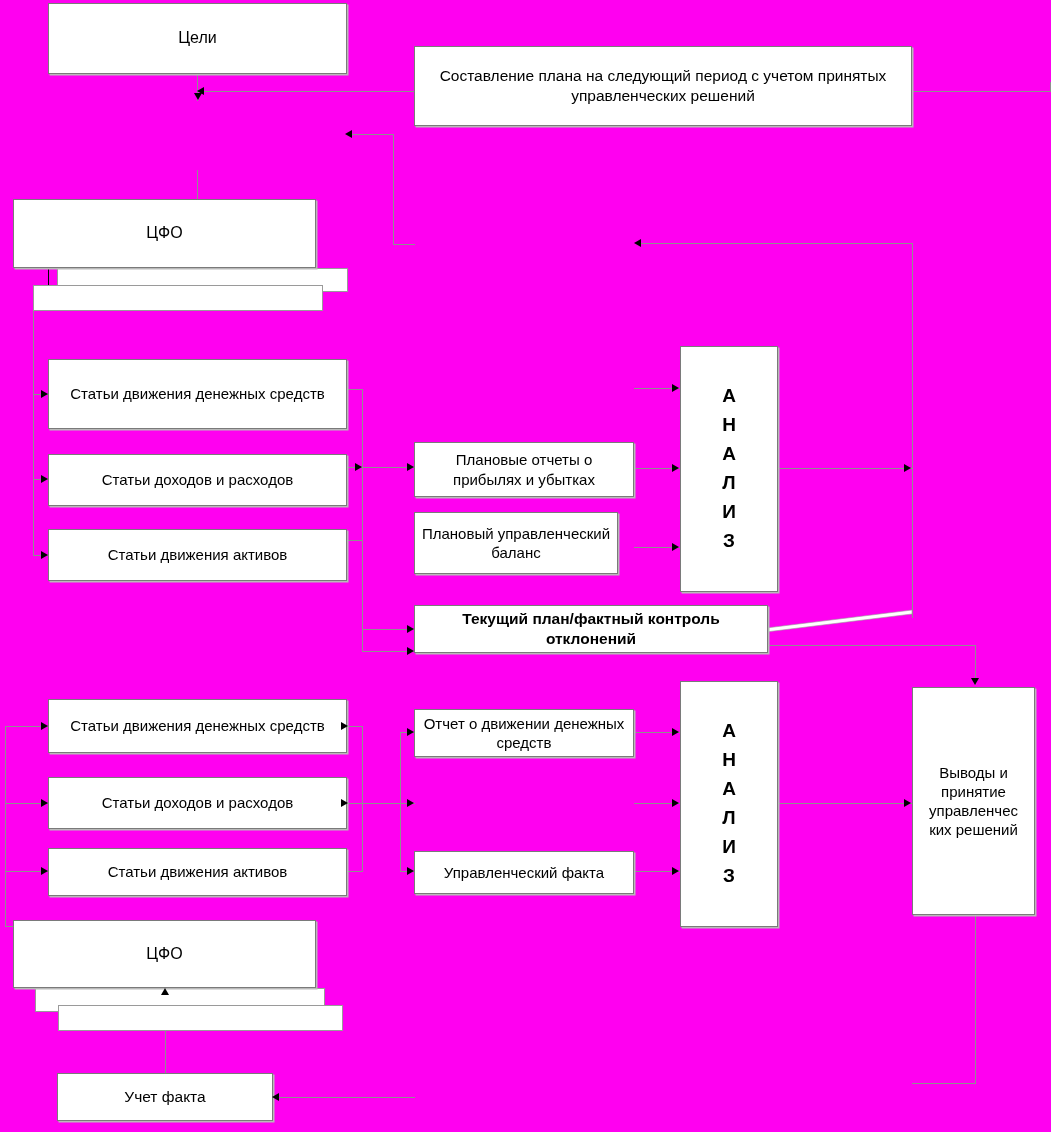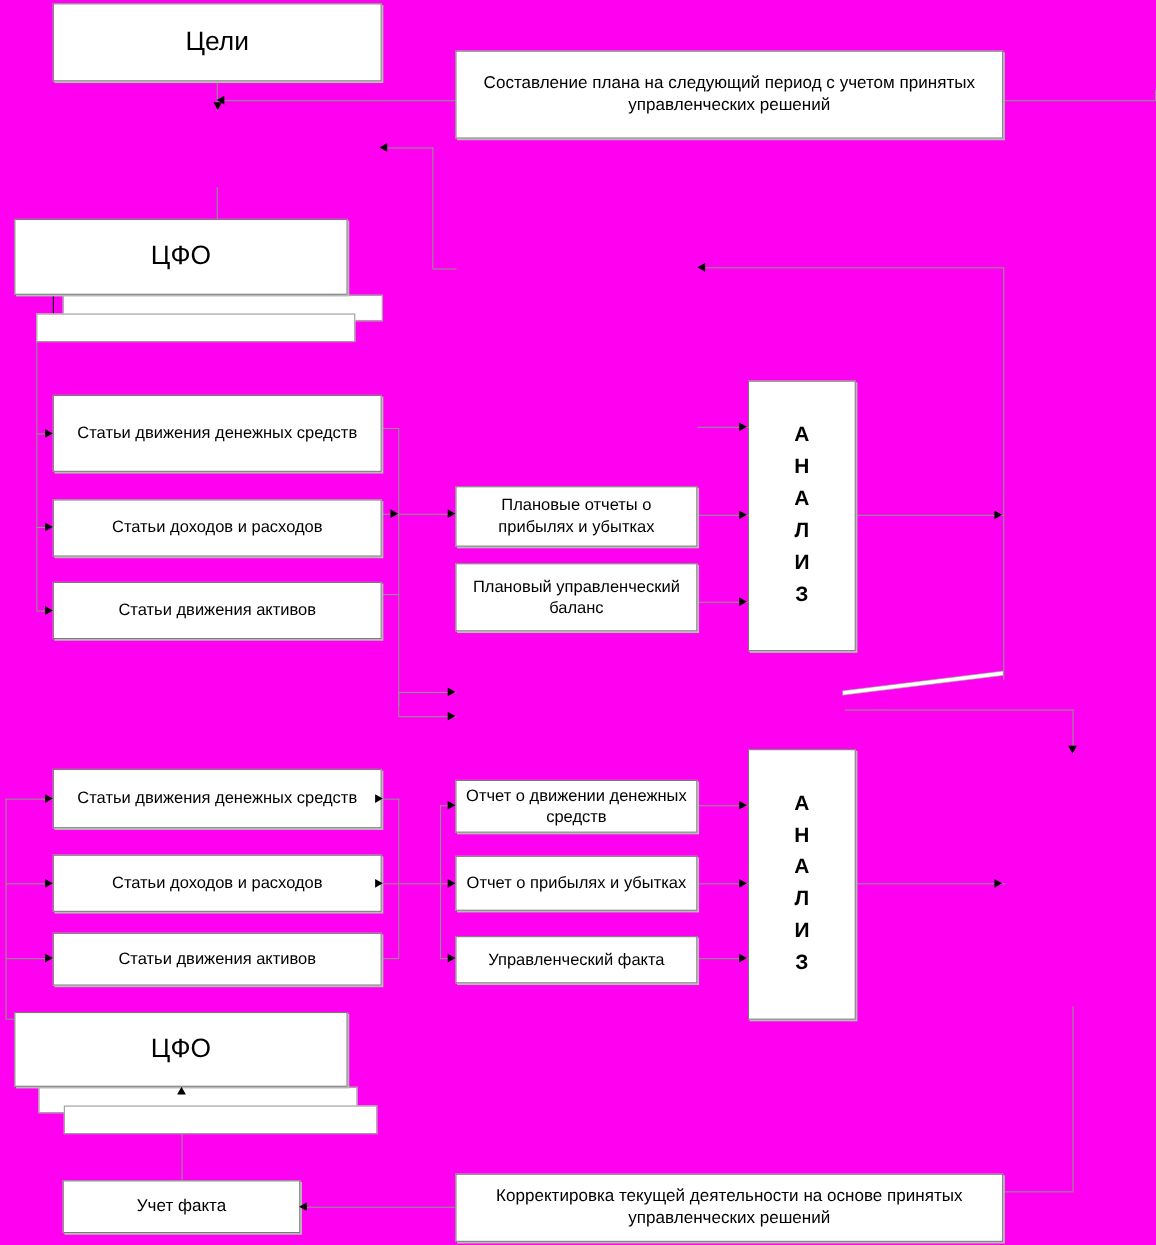--- a/index.html
+++ b/index.html
@@ -26,21 +26,21 @@
     justify-content: center;
     text-align: center;
     color: #000000;
     font-size: 15px;
     line-height: 1.28;
     padding: 2px 6px;
     z-index: 5;
   }
   .node span { display: block; width: 100%; }
   .node.bold { font-weight: bold; }
-  .node.big { font-size: 24px; }
+  .node.big { font-size: 16px; }
   .node.analysis {
     font-weight: bold;
     font-size: 19px;
     line-height: 1.52;
     letter-spacing: 0px;
   }
   
   .ln {
     position: absolute;
     background: #8f8f8f;
@@ -218,63 +218,63 @@
 
   <div class="node" style="left:48px; top:529px; width:299px; height:52px;">
     <span>Статьи движения активов</span>
   </div>
 
 
   <div class="node" style="left:414px; top:442px; width:220px; height:55px;">
     <span>Плановые отчеты о прибылях и убытках</span>
   </div>
 
-  <div class="node" style="left:414px; top:512px; width:220px; height:62px;">
+  <div class="node" style="left:414px; top:512px; width:204px; height:62px;">
     <span>Плановый управленческий баланс</span>
   </div>
 
   <div class="node analysis" style="left:680px; top:346px; width:98px; height:246px;">
     <span id="analysis-plan-text">А<br>Н<br>А<br>Л<br>И<br>З</span>
   </div>
 
+  <div class="node bold" style="left:414px; top:605px; width:354px; height:48px; font-size:15.5px;">
+    <span>Текущий план/фактный контроль отклонений</span>
+  </div>
 
   <div class="node" style="left:48px; top:699px; width:299px; height:54px;">
     <span>Статьи движения денежных средств</span>
   </div>
 
   <div class="node" style="left:48px; top:777px; width:299px; height:52px;">
     <span>Статьи доходов и расходов</span>
   </div>
 
   <div class="node" style="left:48px; top:848px; width:299px; height:48px;">
     <span>Статьи движения активов</span>
   </div>
 
   <div class="node" style="left:414px; top:709px; width:220px; height:48px;">
     <span>Отчет о движении денежных средств</span>
   </div>
 
-  <div class="node" style="left:414px; top:778px; width:220px; height:50px;">
-    <span>Отчет о прибылях и убытках</span>
-  </div>
 
   <div class="node" style="left:414px; top:851px; width:220px; height:43px;">
     <span>Управленческий факта</span>
   </div>
 
   <div class="node analysis" style="left:680px; top:681px; width:98px; height:246px;">
     <span id="analysis-fact-text">А<br>Н<br>А<br>Л<br>И<br>З</span>
   </div>
 
+  <div class="node" style="left:912px; top:687px; width:123px; height:228px;">
+    <span>Выводы и принятие управленчес ких решений</span>
+  </div>
 
   <div class="node big" style="left:13px; top:920px; width:303px; height:68px;">
     <span>ЦФО</span>
   </div>
 
   <div class="node" style="left:57px; top:1073px; width:216px; height:48px; font-size:15.5px;">
     <span>Учет факта</span>
   </div>
 
-  <div class="node" style="left:414px; top:1067px; width:498px; height:62px; font-size:15.5px;">
-    <span>Корректировка текущей деятельности на основе принятых управленческих решений</span>
-  </div>
 
 </div>
 
 </body></html>

